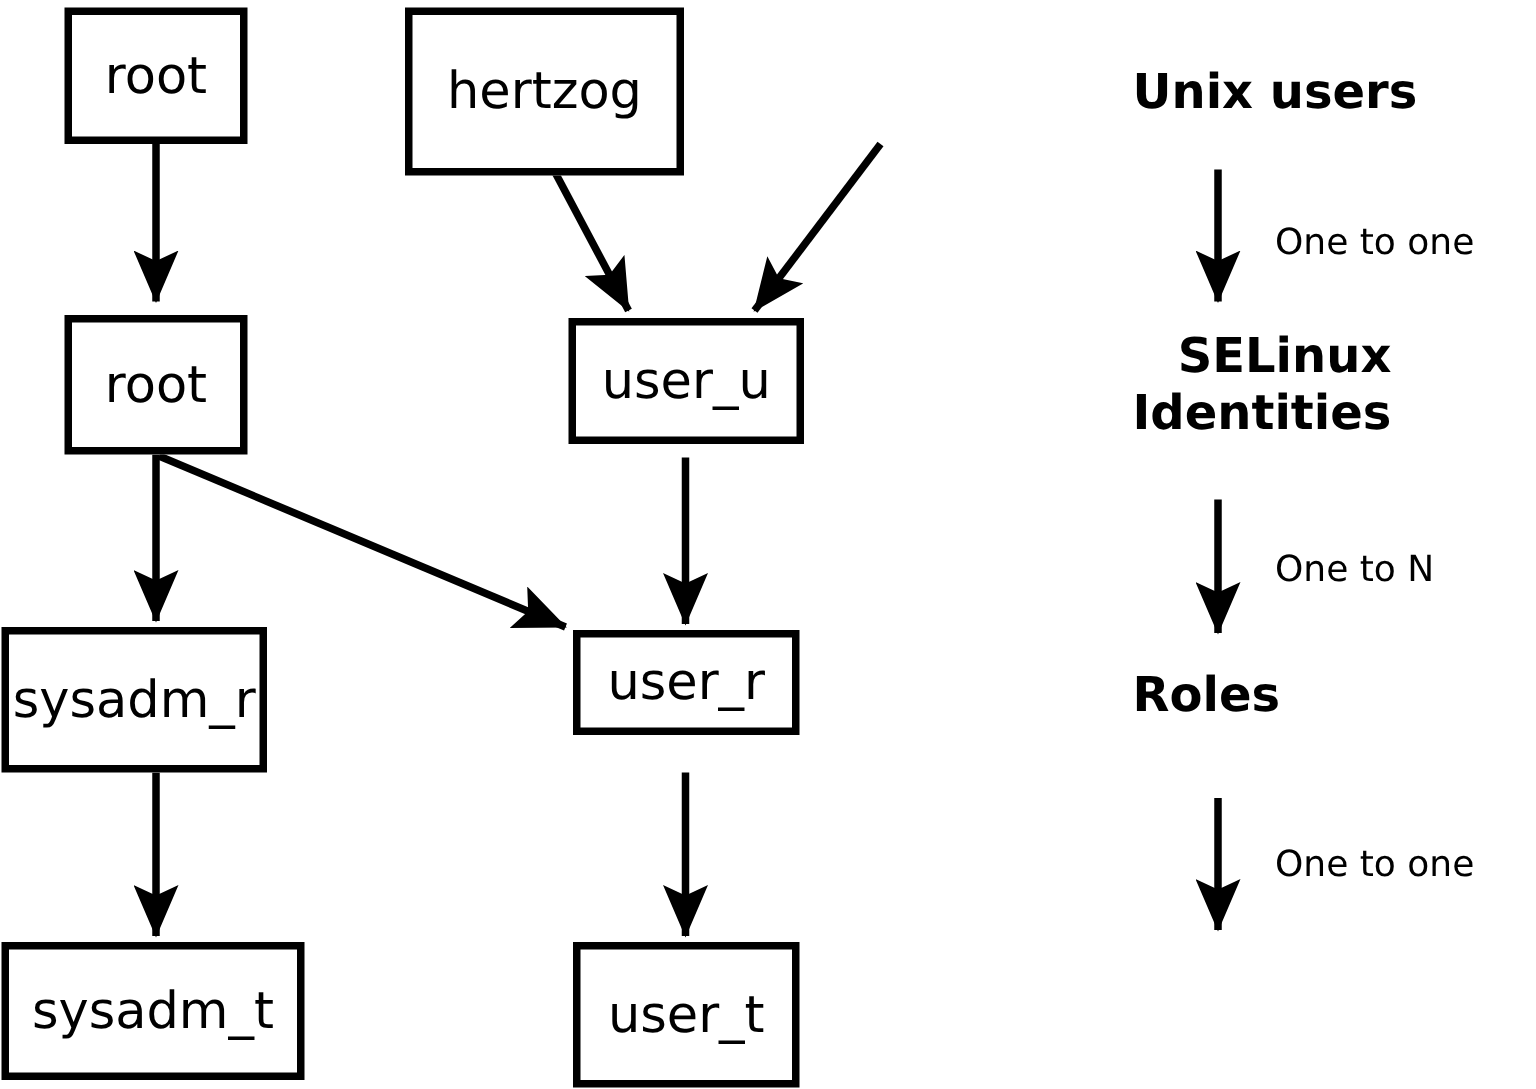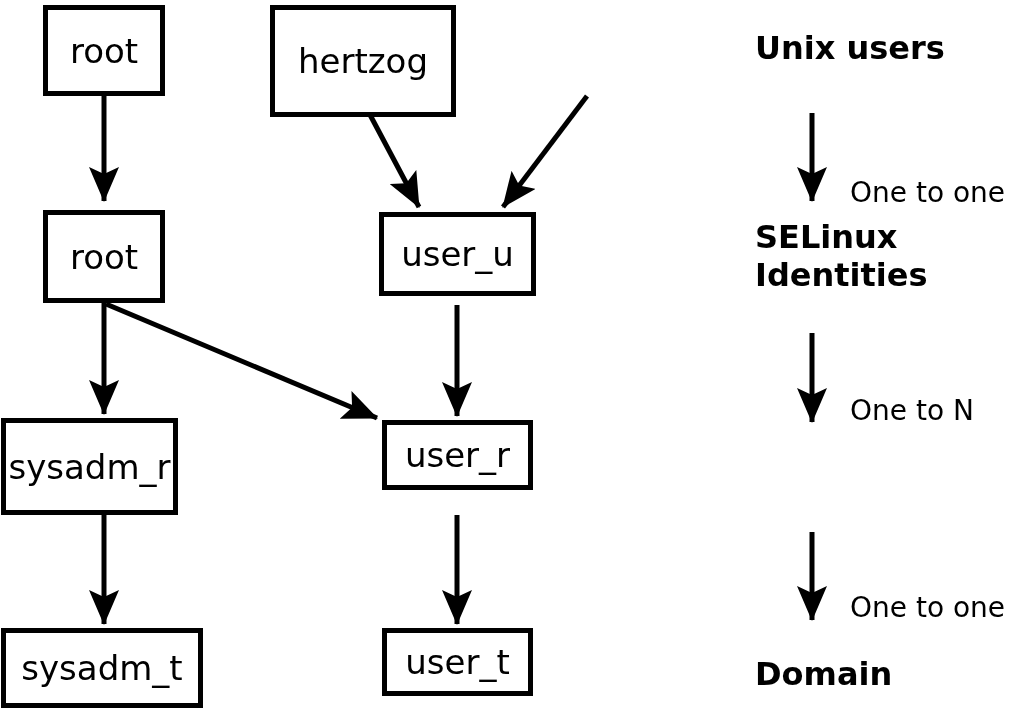--- a/index.html
+++ b/index.html
@@ -42,32 +42,32 @@
     position: absolute;
     left: 755px;
     font-size: 32px;
     font-weight: bold;
     line-height: 40px;
     white-space: nowrap;
     color: #000000;
   }
   .legend-heading.two-line {
     line-height: 38px;
+    text-align: right;
   }
   .legend-heading .line {
     display: block;
   }
   .arrow-label {
     position: absolute;
     left: 850px;
-    font-size: 28px;
+    font-size: 24px;
     line-height: 36px;
     white-space: nowrap;
     color: #000000;
-    margin-top: 32px;
   }
   .edge {
     stroke: #000000;
     stroke-width: 5;
     fill: none;
   }
 </style>
 </head>
 <body>
 
@@ -108,36 +108,36 @@
     <span class="node-label">user_u</span>
   </div>
 
   <div class="node" style="left:1px; top:418px; width:177px; height:97px">
     <span class="node-label">sysadm_r</span>
   </div>
   <div class="node" style="left:382px; top:420px; width:151px; height:70px">
     <span class="node-label">user_r</span>
   </div>
 
-  <div class="node" style="left:1px; top:628px; width:202px; height:80px">
+  <div class="node" style="left:1px; top:628px; width:202px; height:92px">
     <span class="node-label">sysadm_t</span>
   </div>
-  <div class="node" style="left:382px; top:628px; width:151px; height:68px">
+  <div class="node" style="left:382px; top:628px; width:151px; height:97px">
     <span class="node-label">user_t</span>
   </div>
 
-  <div class="legend-heading" style="top:28px">Unix users</div>
+  <div class="legend-heading" style="top:41px">Unix users</div>
 
   <div class="arrow-label" style="top:143px">One to one</div>
 
   <div class="legend-heading two-line" style="top:218px">
     <span class="line">SELinux</span>
     <span class="line">Identities</span>
   </div>
 
   <div class="arrow-label" style="top:361px">One to N</div>
 
+  <div class="legend-heading" style="top:443px">Roles</div>
 
   <div class="arrow-label" style="top:558px">One to one</div>
 
-  <div class="legend-heading" style="top:654px">Domain</div>
 
 </div>
 
 </body></html>

